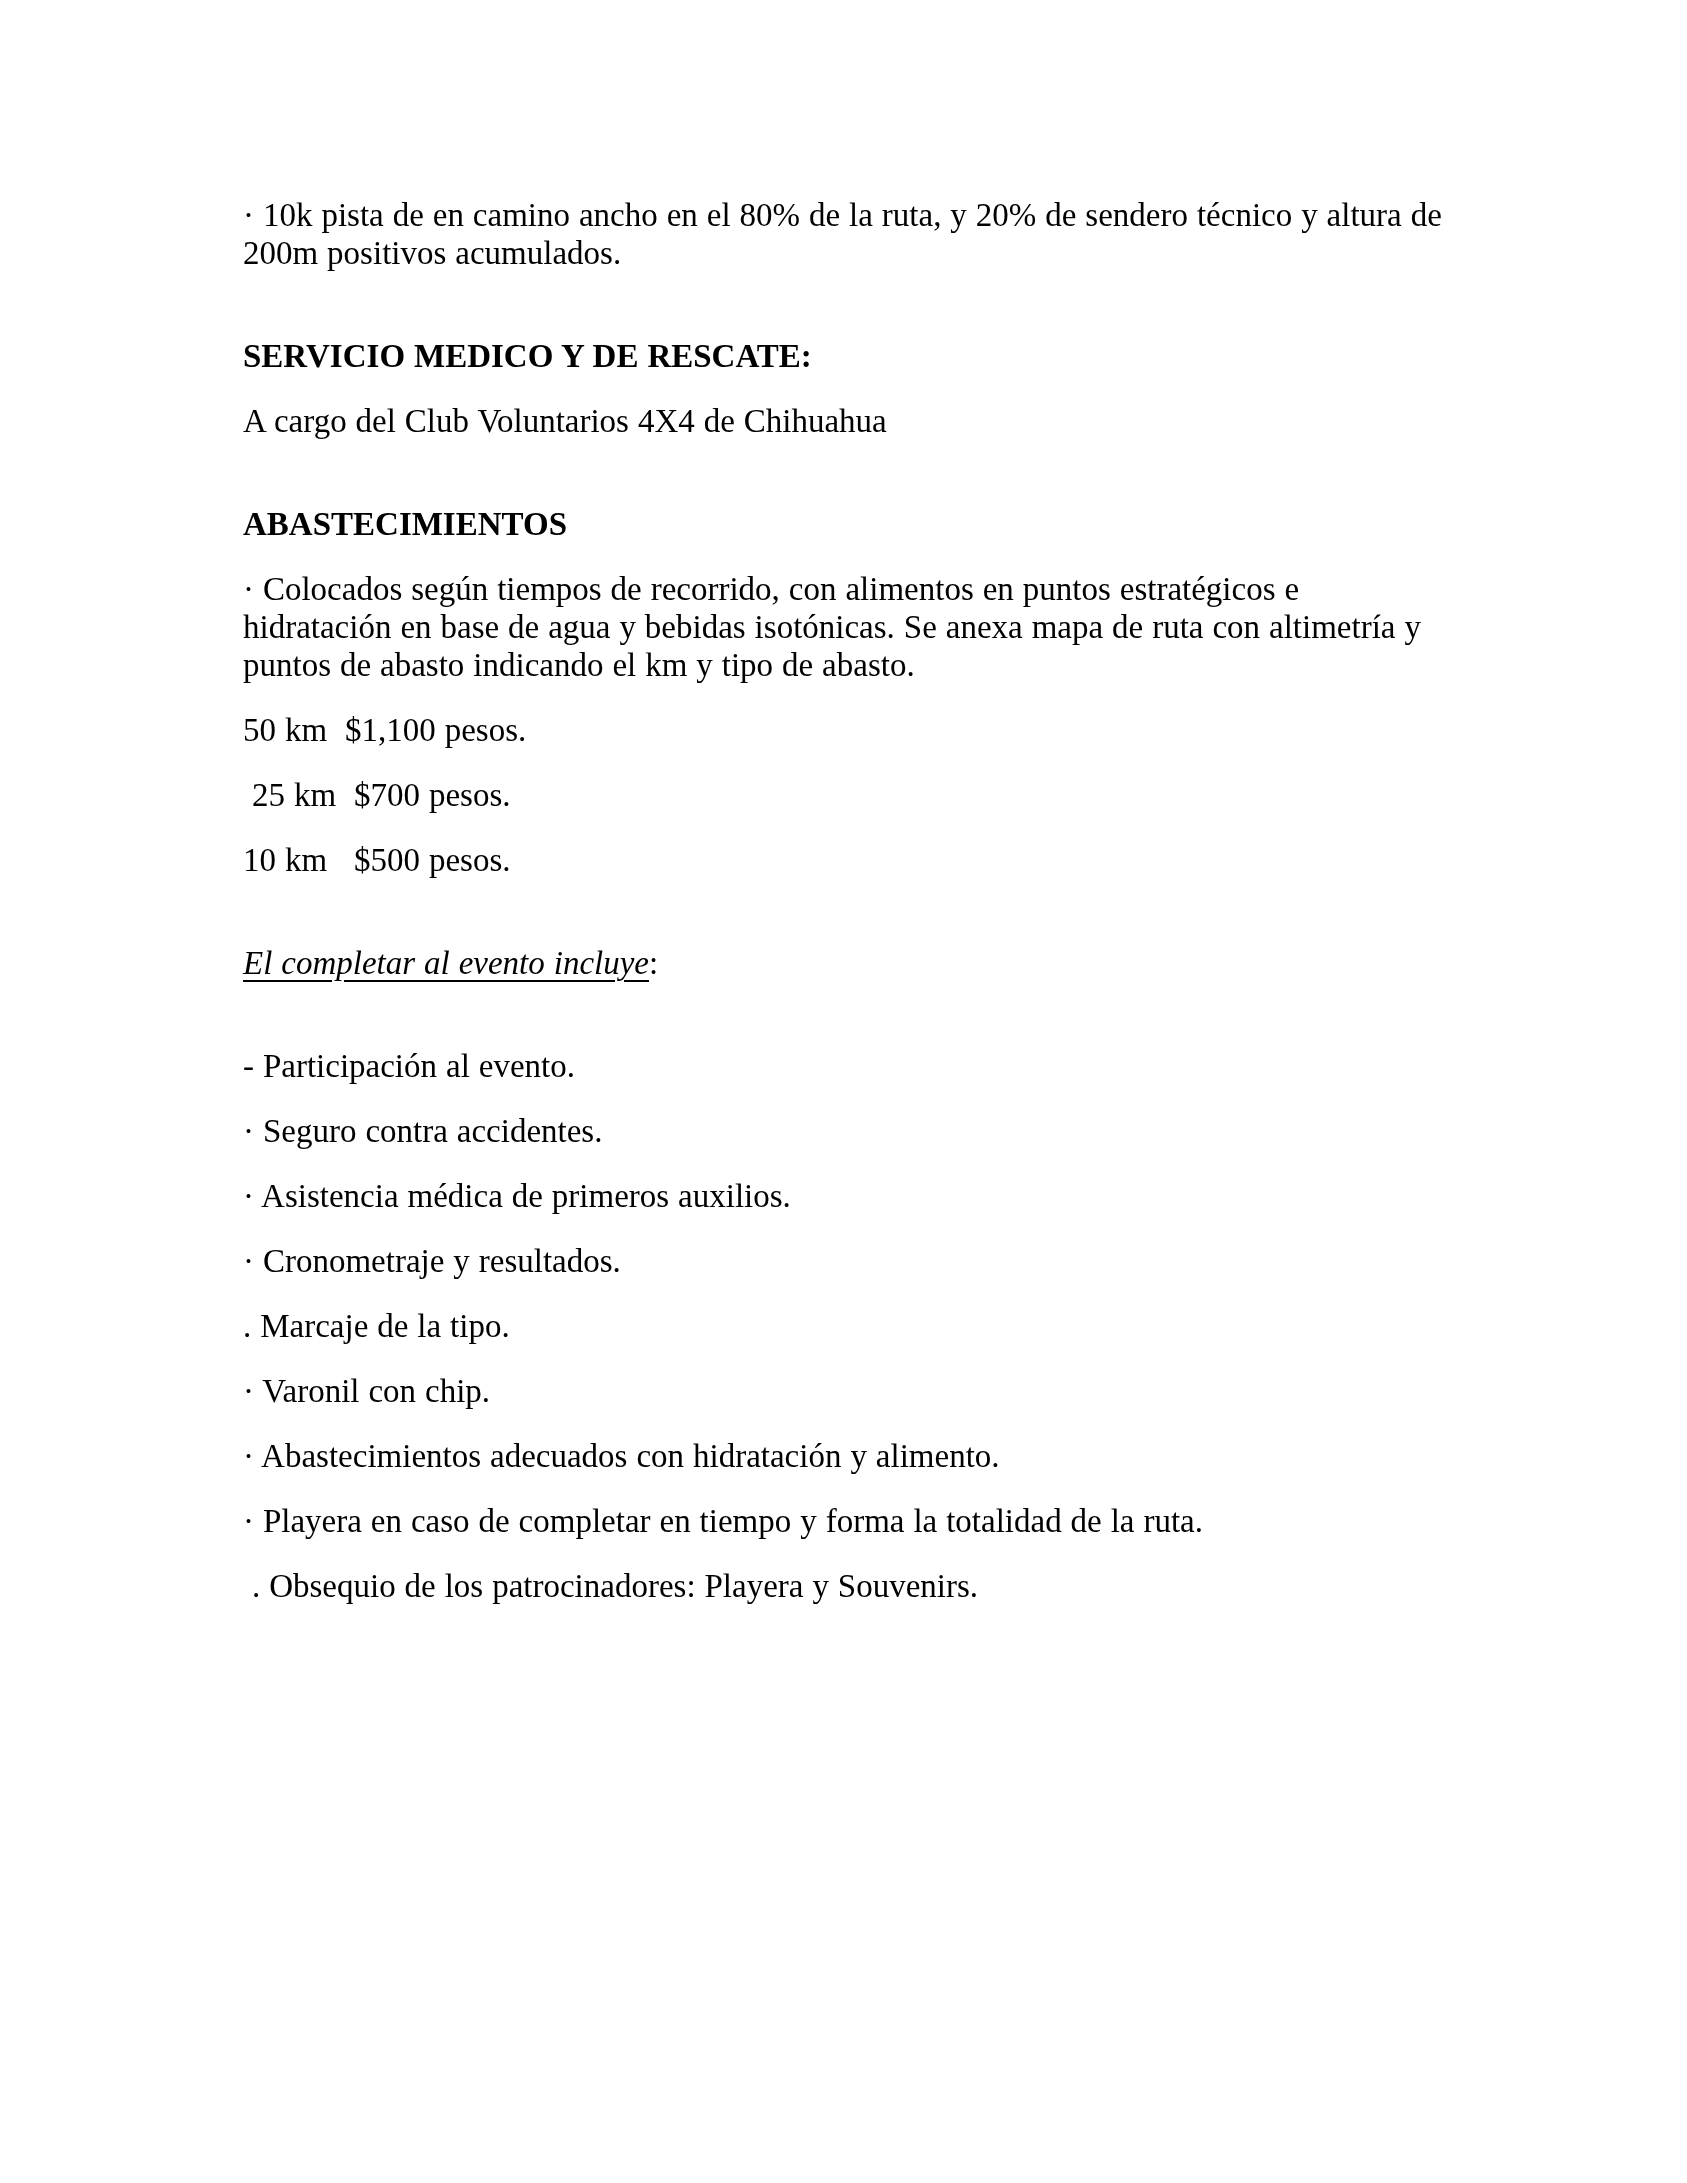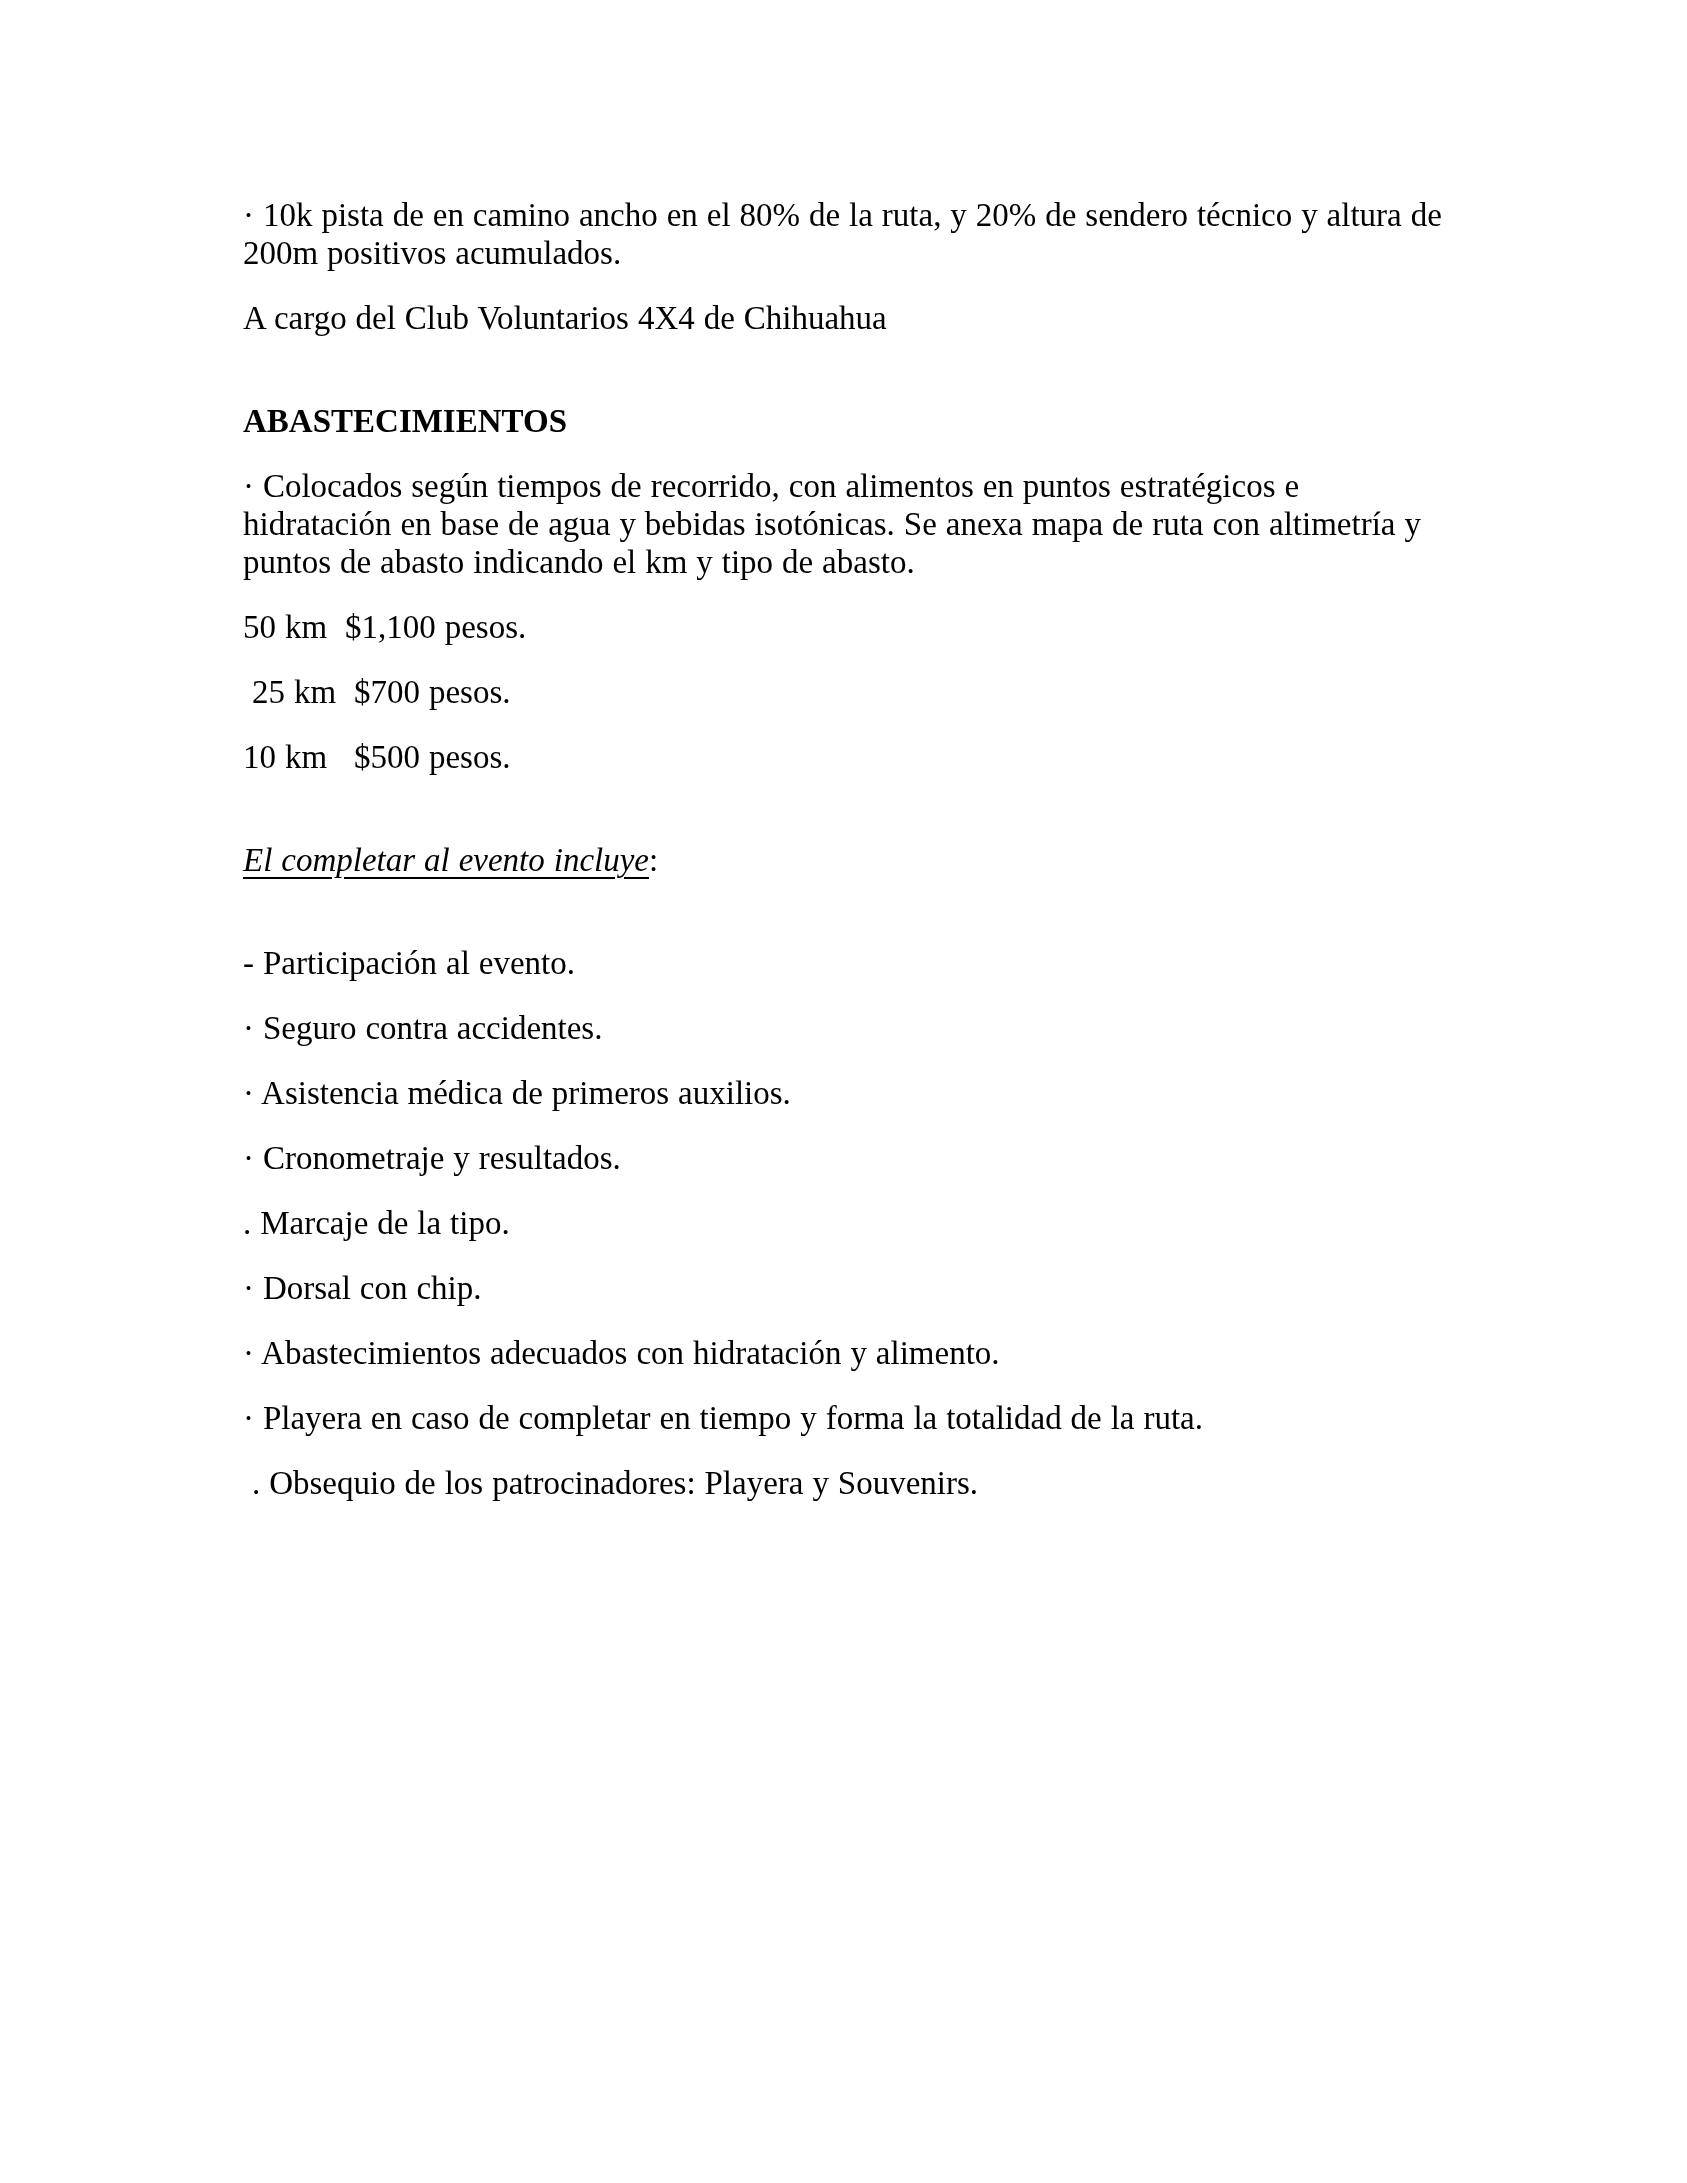--- a/index.html
+++ b/index.html
@@ -38,36 +38,37 @@
     text-underline-offset: 6px;
   }
 </style>
 </head>
 <body>
 
 <div class="page">
 
   <p class="para">· 10k pista de en camino ancho en el 80% de la ruta, y 20% de sendero técnico y altura de 200m positivos acumulados.</p>
 
+  <p class="para bold sect-gap">SERVICIO MEDICO Y DE RESCATE:</p>
   <p class="para">A cargo del Club Voluntarios 4X4 de Chihuahua</p>
 
   <p class="para bold sect-gap">ABASTECIMIENTOS</p>
   <p class="para">· Colocados según tiempos de recorrido, con alimentos en puntos estratégicos e hidratación en base de agua y bebidas isotónicas. Se anexa mapa de ruta con altimetría y puntos de abasto indicando el km y tipo de abasto.</p>
 
   <p class="para">50 km  $1,100 pesos.</p>
   <p class="para"> 25 km  $700 pesos.</p>
   <p class="para">10 km   $500 pesos.</p>
 
   <p class="para sect-gap"><span class="reg-label">El completar al evento incluye</span><span>:</span></p>
 
   <p class="para sect-gap">- Participación al evento.</p>
   <p class="para">· Seguro contra accidentes.</p>
   <p class="para">· Asistencia médica de primeros auxilios.</p>
   <p class="para">· Cronometraje y resultados.</p>
   <p class="para">. Marcaje de la tipo.</p>
-  <p class="para">· Dorsal con chip.</p>
+  <p class="para">· Varonil con chip.</p>
   <p class="para">· Abastecimientos adecuados con hidratación y alimento.</p>
   <p class="para">· Playera en caso de completar en tiempo y forma la totalidad de la ruta.</p>
   <p class="para"> . Obsequio de los patrocinadores: Playera y Souvenirs.</p>
 
 
 </div>
 
 
 </body></html>

